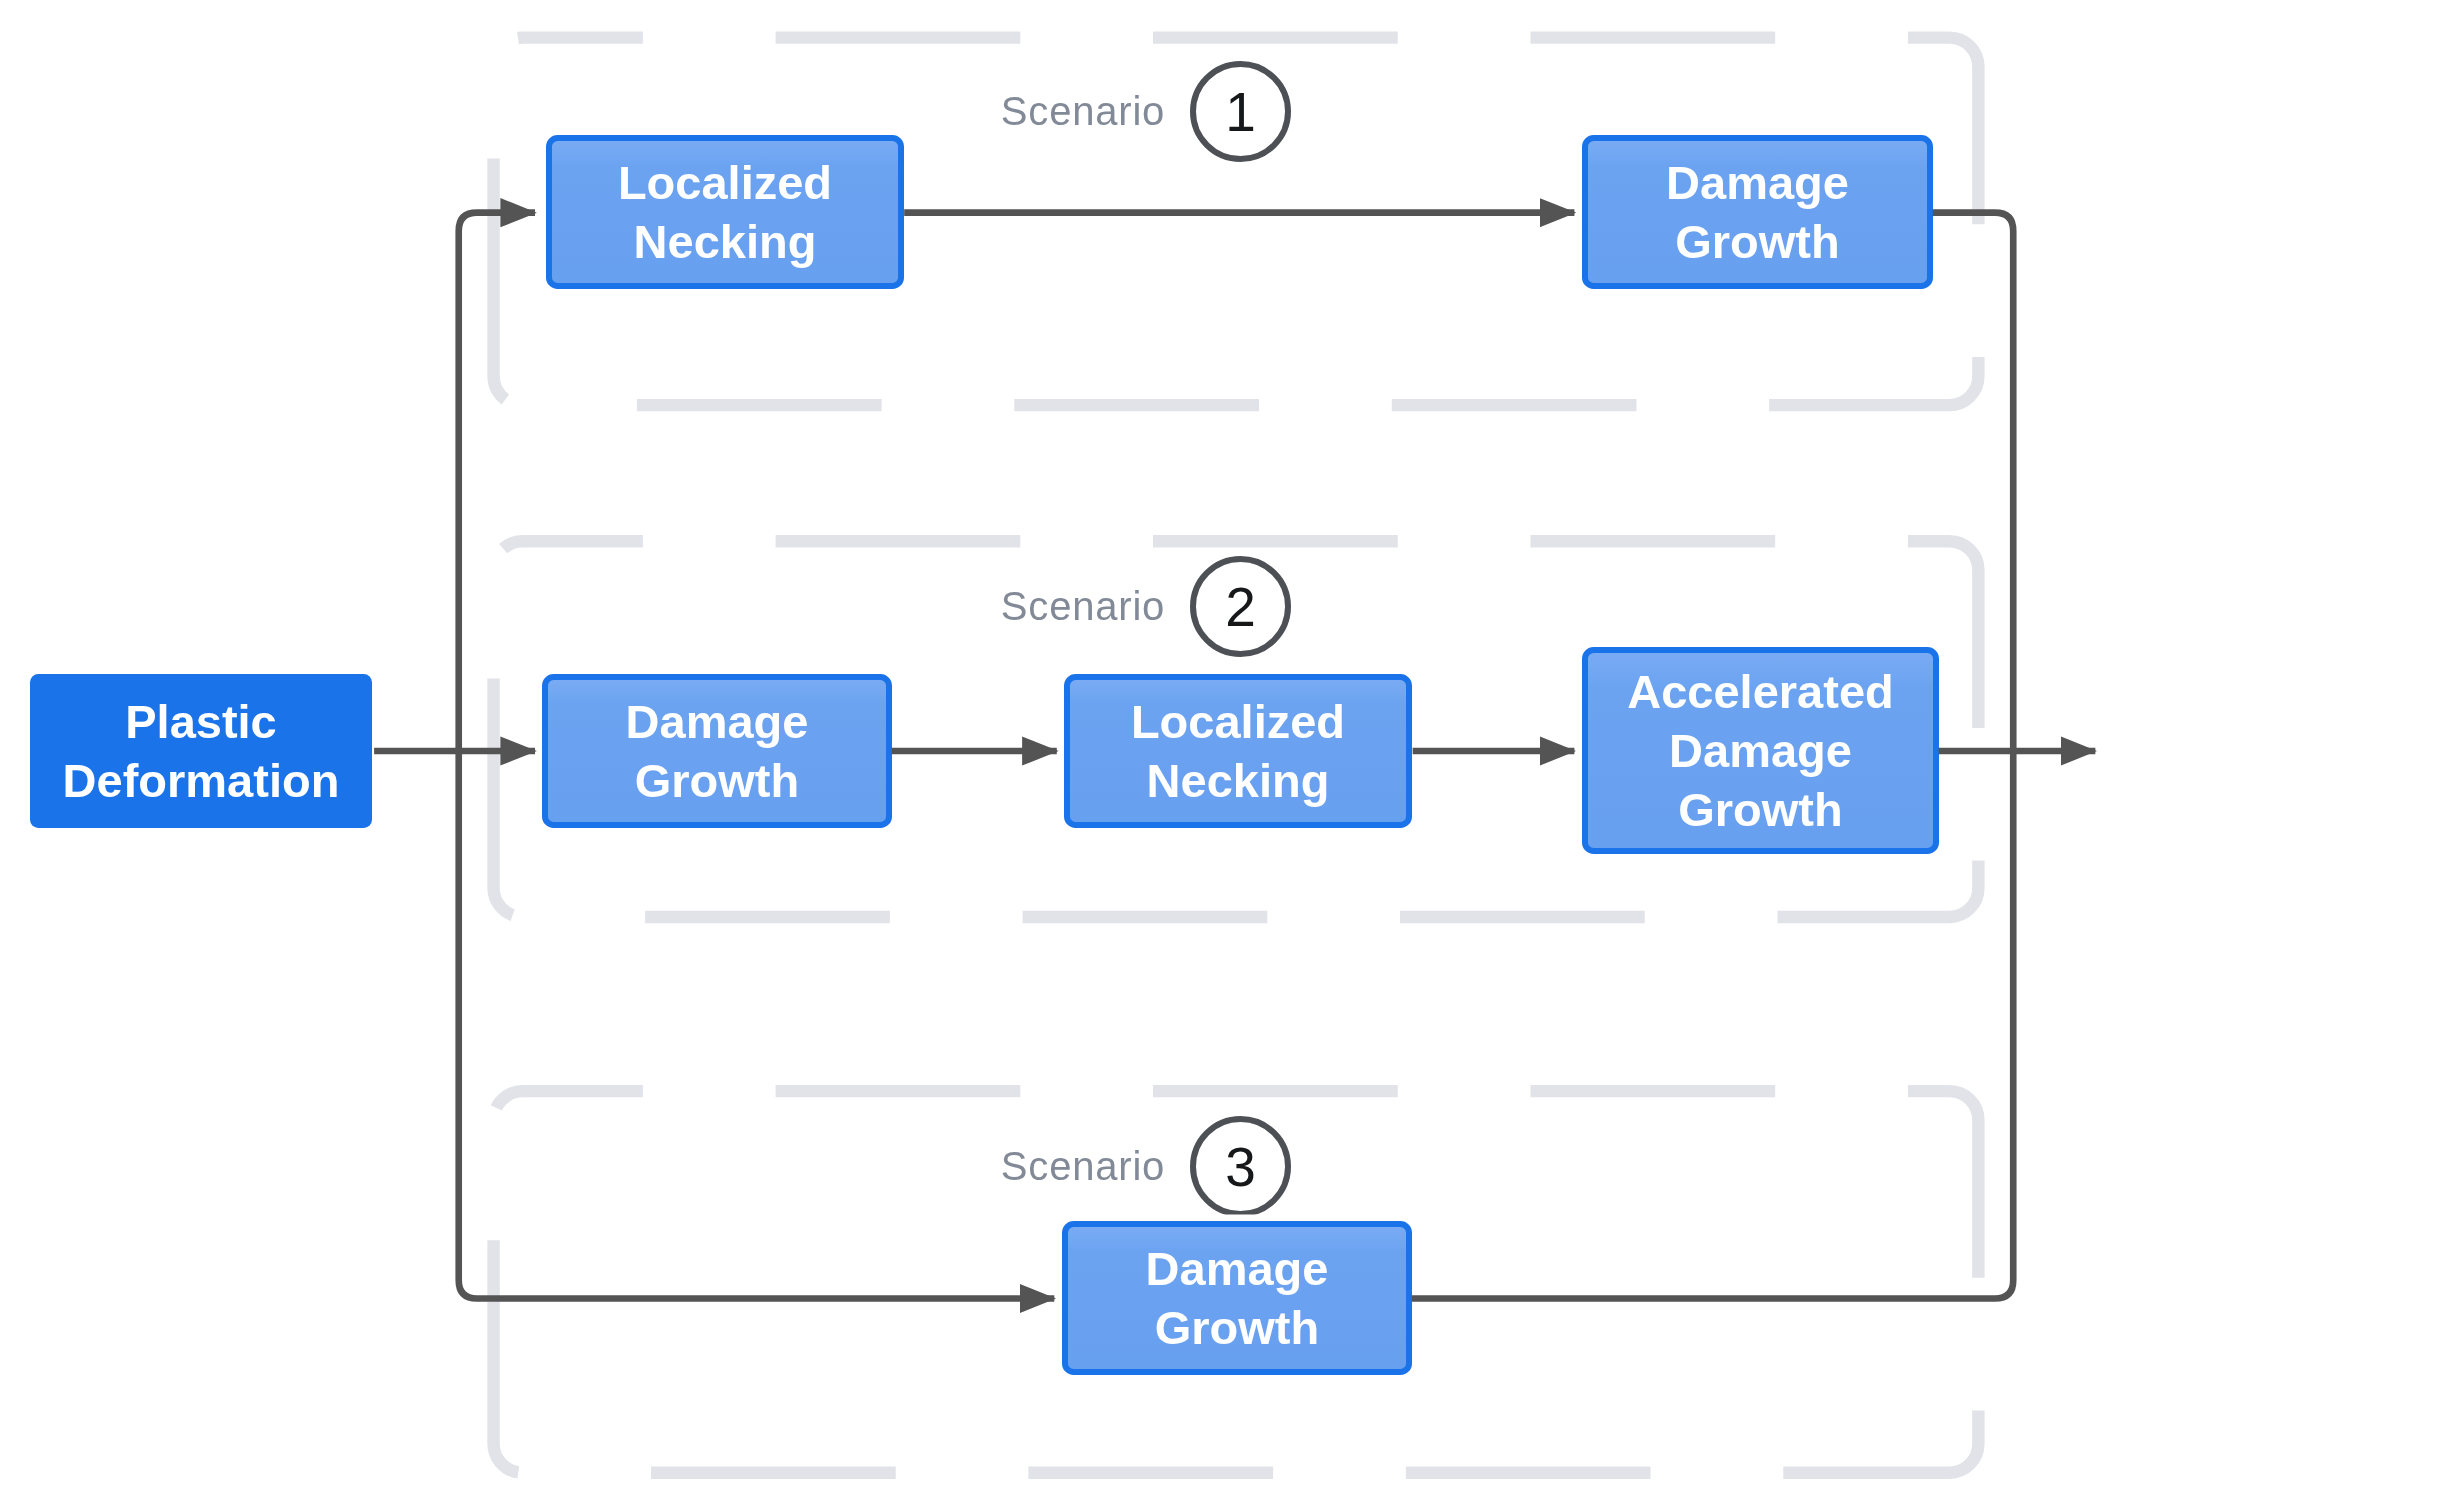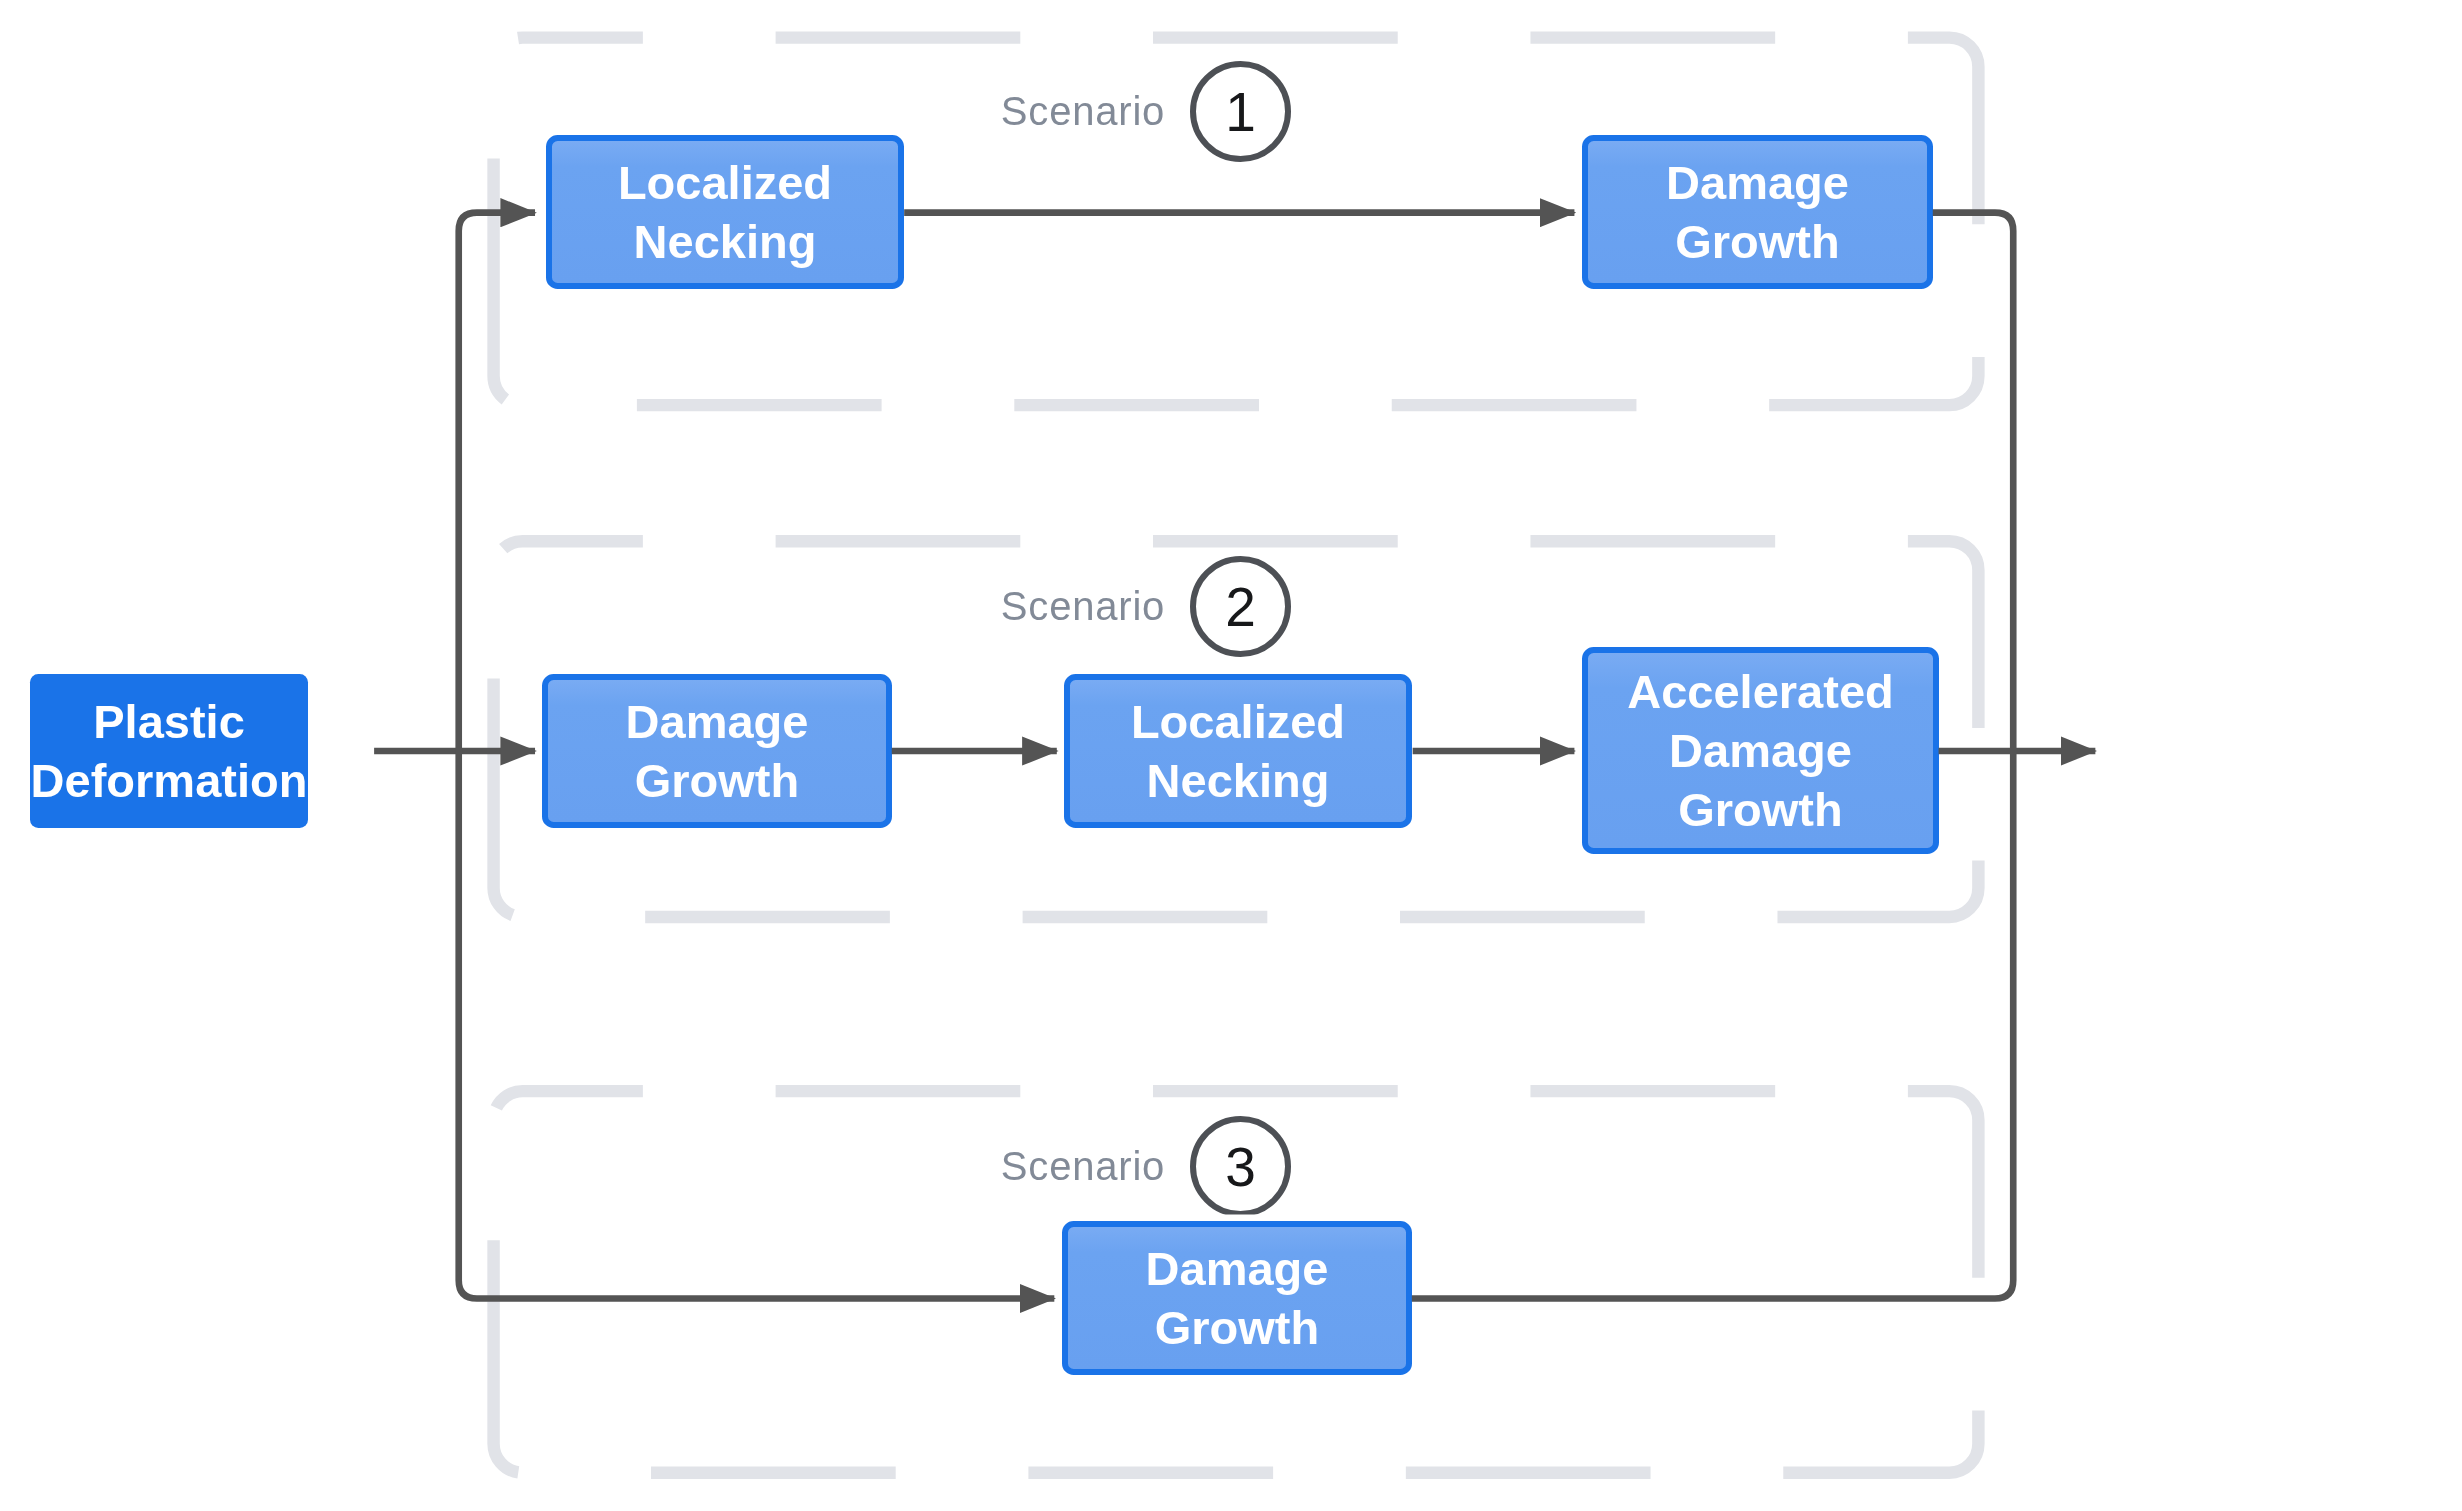--- a/index.html
+++ b/index.html
@@ -95,21 +95,21 @@
   </div>
   <div class="scenario-label-row" style="top:556px;">
     <span class="scenario-word">Scenario</span>
     <span class="scenario-badge">2</span>
   </div>
   <div class="scenario-label-row" style="top:1116px;">
     <span class="scenario-word">Scenario</span>
     <span class="scenario-badge">3</span>
   </div>
 
-  <div class="node node-endpoint" style="left:30px;   top:674px;  width:278px; height:154px; padding:8px 25px;">Plastic
+  <div class="node node-endpoint" style="left:30px;   top:674px;  width:342px; height:154px; padding:8px 25px;">Plastic
 Deformation</div>
 
   <div class="node node-step" style="left:546px;  top:135px;  width:358px; height:154px; padding:0 16.6px;">Localized
 Necking</div>
   <div class="node node-step" style="left:1582px; top:135px;  width:351px; height:154px; padding:0 16.6px;">Damage
 Growth</div>
 
   <div class="node node-step" style="left:542px;  top:674px;  width:350px; height:154px; padding:0 16.6px;">Damage
 Growth</div>
   <div class="node node-step" style="left:1064px; top:674px;  width:348px; height:154px; padding:0 16.6px;">Localized

